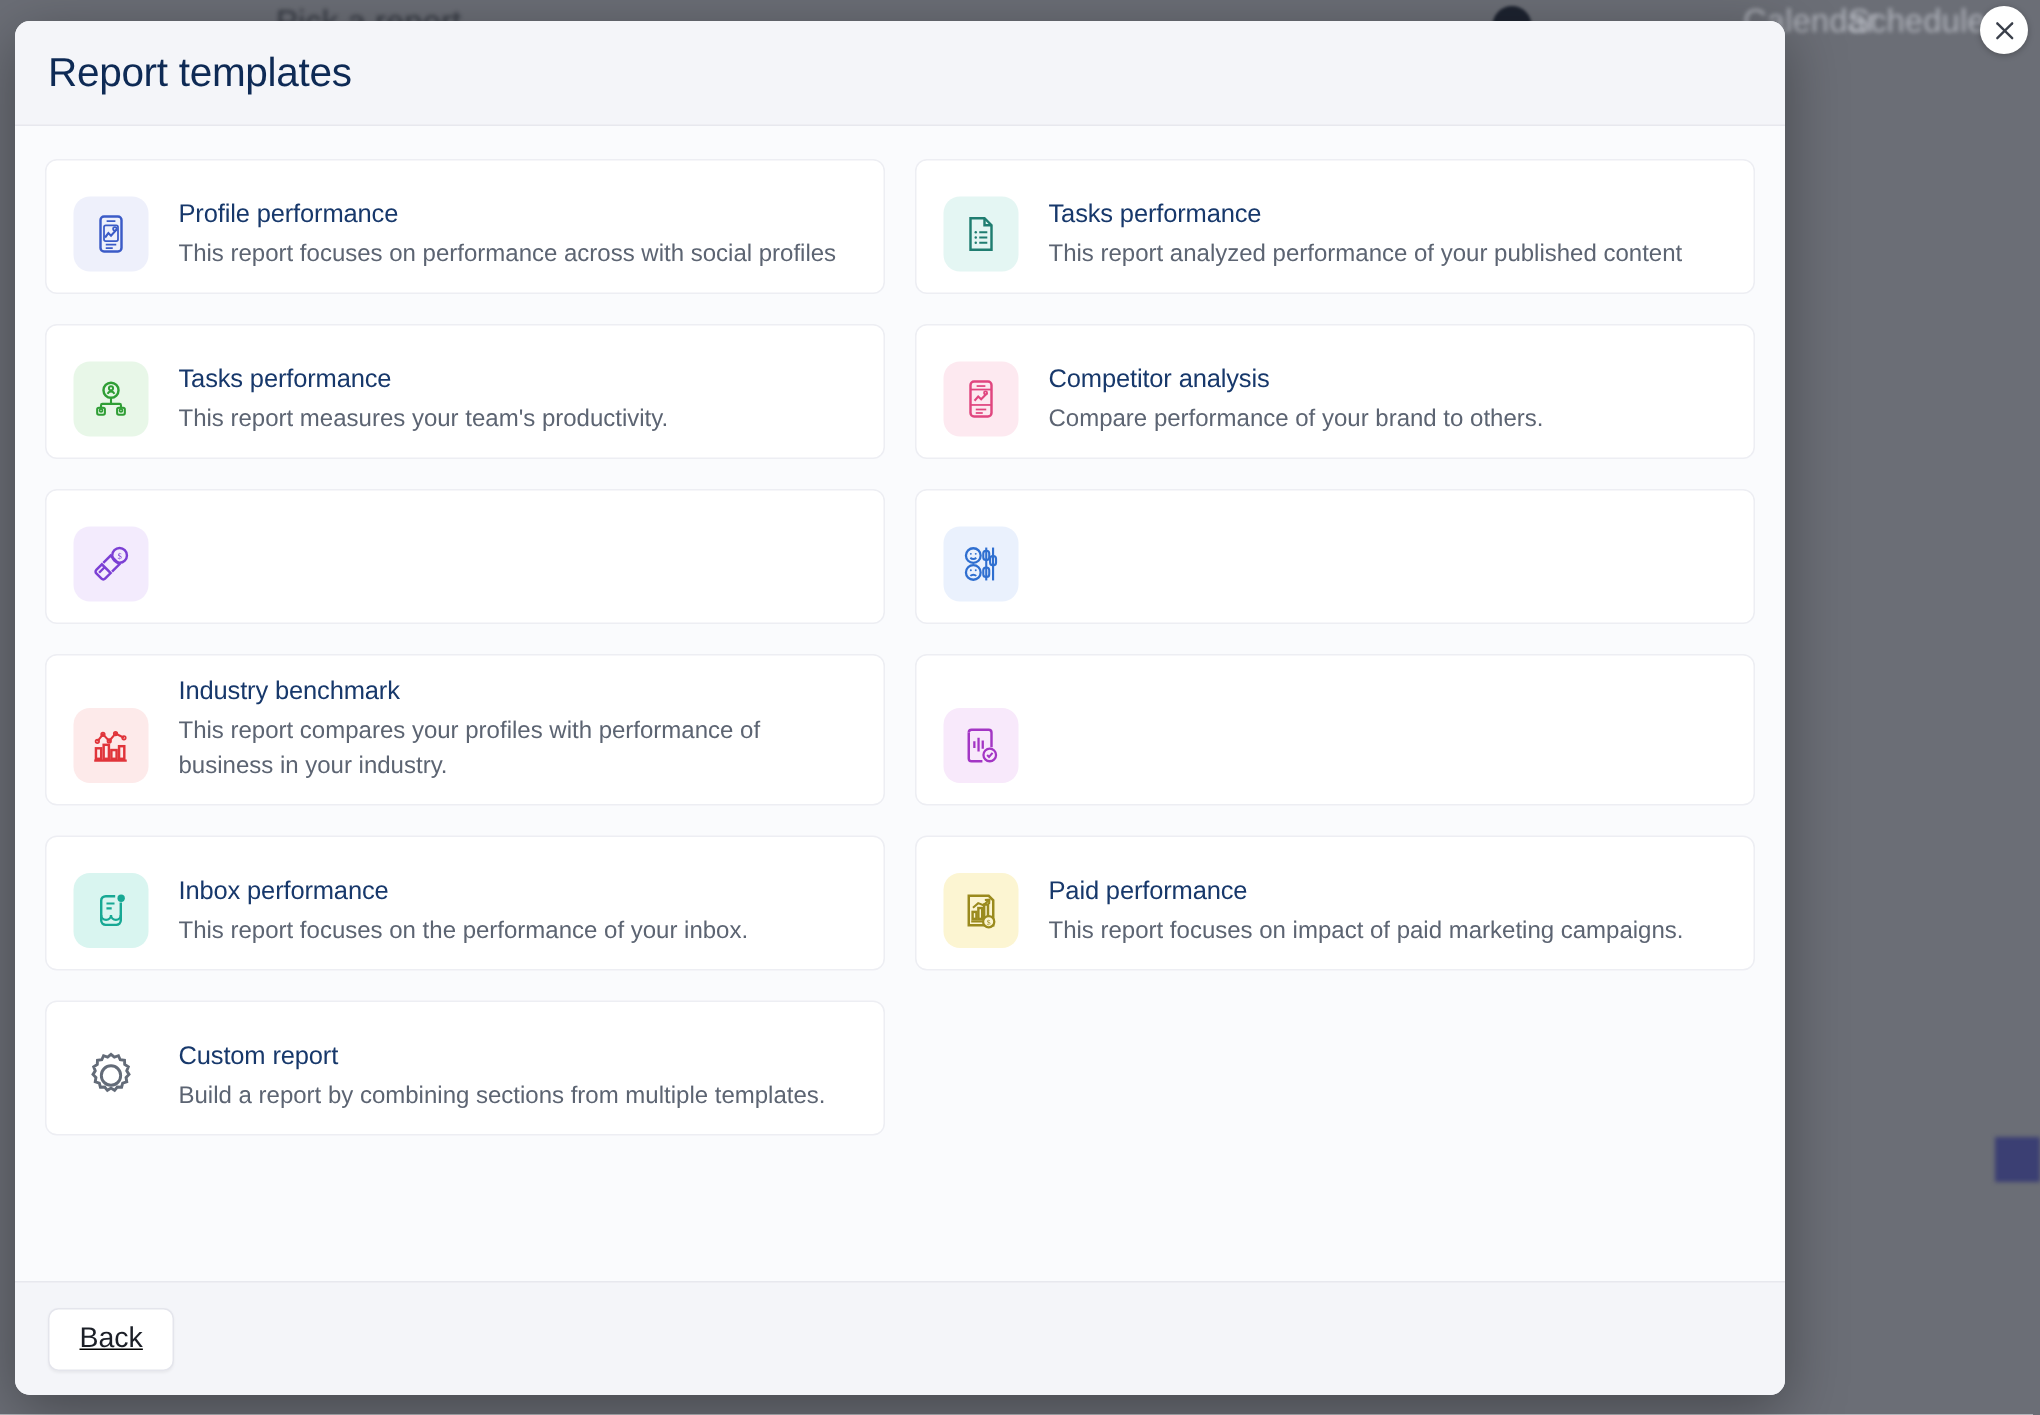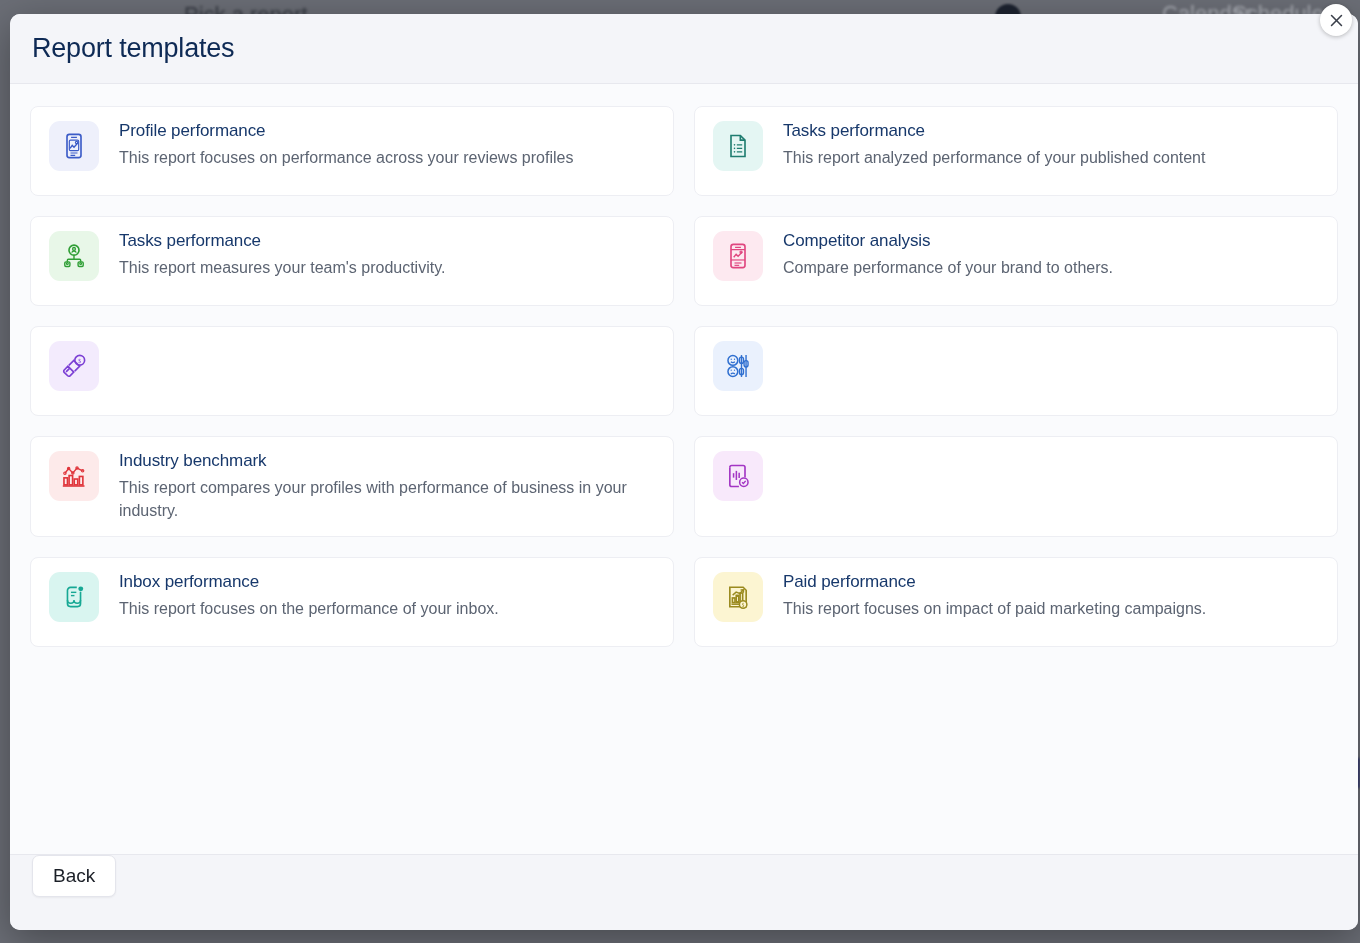--- a/index.html
+++ b/index.html
@@ -37,21 +37,21 @@
     position: absolute;
     background: #3b3f73;
     filter: blur(1.3px);
   }
 
   
   #modal {
     position: absolute;
     left: 10px;
     top: 14px;
-    width: 1348px;
+    width: 1180px;
     height: 916px;
     background: #f4f5f9;
     border-radius: 10px;
     box-shadow: 0 10px 40px rgba(0,0,0,.35);
     display: flex;
     flex-direction: column;
     overflow: hidden;
   }
 
   #modal-header {
@@ -80,21 +80,21 @@
     display: grid;
     grid-template-columns: 1fr 1fr;
     gap: 0px 20px;
   }
 
   .card {
     background: #ffffff;
     border: 1px solid #edeef3;
     border-radius: 8px;
     display: flex;
-    align-items: flex-start;
+    align-items: flex-end;
     gap: 20px;
     padding: 14px 18px;
     margin: 10px 0;
     min-height: 90px;
     cursor: pointer;
   }
 
   .card-tile {
     flex: 0 0 50px;
     width: 50px;
@@ -122,22 +122,23 @@
     line-height: 1.45;
   }
 
   
   #modal-footer {
     flex: 0 0 76px;
     height: 76px;
     background: #f4f5f9;
     border-top: 1px solid #e7e8ee;
     display: flex;
-    align-items: flex-start;
+    align-items: center;
     padding: 0 22px;
+    text-decoration: underline;
   }
   #back-button {
     background: #ffffff;
     border: 1px solid #e4e5ec;
     border-radius: 7px;
     padding: 9px 20px;
     font-size: 19px;
     color: #1b1f27;
     font-family: "Liberation Sans", sans-serif;
     cursor: pointer;
@@ -188,21 +189,21 @@
             <line x1="9.5" y1="4.6" x2="14.5" y2="4.6" stroke-width="1"></line>
             <rect x="8" y="7" width="8" height="9" rx="1" stroke-width="1"></rect>
             <polyline points="8.6,14 10.5,11.5 12,13 15.4,9.2" stroke-width="1.2"></polyline>
             <circle cx="14.2" cy="9" r="1" stroke-width="1"></circle>
             <line x1="9" y1="18" x2="15" y2="18" stroke-width="1"></line>
             <line x1="9" y1="20" x2="13" y2="20" stroke-width="1"></line>
           </svg>
         </div>
         <div class="card-text">
           <div class="card-title">Profile performance</div>
-          <div class="card-desc">This report focuses on performance across your reviews profiles</div>
+          <div class="card-desc">This report focuses on performance across with social profiles</div>
         </div>
       </div>
 
       <div class="card">
         <div class="card-tile" style="background:#e4f6f3">
           <svg width="28" height="28" viewBox="0 0 24 24" fill="none" stroke="#1f7d70" stroke-width="1.4">
             <path d="M6 3h8l4 4v14H6z"></path>
             <polyline points="14,3 14,7 18,7"></polyline>
             <circle cx="9" cy="11" r=".7" fill="#1f7d70" stroke="none"></circle>
             <line x1="11" y1="11" x2="15.6" y2="11" stroke-width="1.1"></line>
@@ -354,20 +355,32 @@
             <circle cx="16.4" cy="18.4" r="3.2" fill="#fcf5d2" stroke-width="1.3"></circle>
             <text x="16.4" y="20.2" font-size="4.4" fill="#9a8a1e" stroke="none" text-anchor="middle" font-family="Liberation Serif, serif">$</text>
           </svg>
         </div>
         <div class="card-text">
           <div class="card-title">Paid performance</div>
           <div class="card-desc">This report focuses on impact of paid marketing campaigns.</div>
         </div>
       </div>
 
+      <div class="card">
+        <div class="card-tile plain">
+          <svg width="36" height="36" viewBox="0 0 24 24" fill="none" stroke="#636b78" stroke-width="1.3">
+            <path d="M12 2.6l1.5 1.2 1.8-.6.8 1.8 1.9.2.1 1.9 1.6 1-.7 1.8 1 1.6-1.3 1.4.3 1.9-1.8.6-.5 1.8-1.9-.1-1.2 1.5-1.6-1-1.6 1-1.2-1.5-1.9.1-.5-1.8-1.8-.6.3-1.9-1.3-1.4 1-1.6-.7-1.8 1.6-1 .1-1.9 1.9-.2.8-1.8 1.8.6z"></path>
+            <circle cx="12" cy="12" r="4.3"></circle>
+          </svg>
+        </div>
+        <div class="card-text">
+          <div class="card-title">Custom report</div>
+          <div class="card-desc">Build a report by combining sections from multiple templates.</div>
+        </div>
+      </div>
 
     </div>
   </div>
 
   <div id="modal-footer">
     <button id="back-button">Back</button>
   </div>
 </div>
 
 <div id="close-button">

